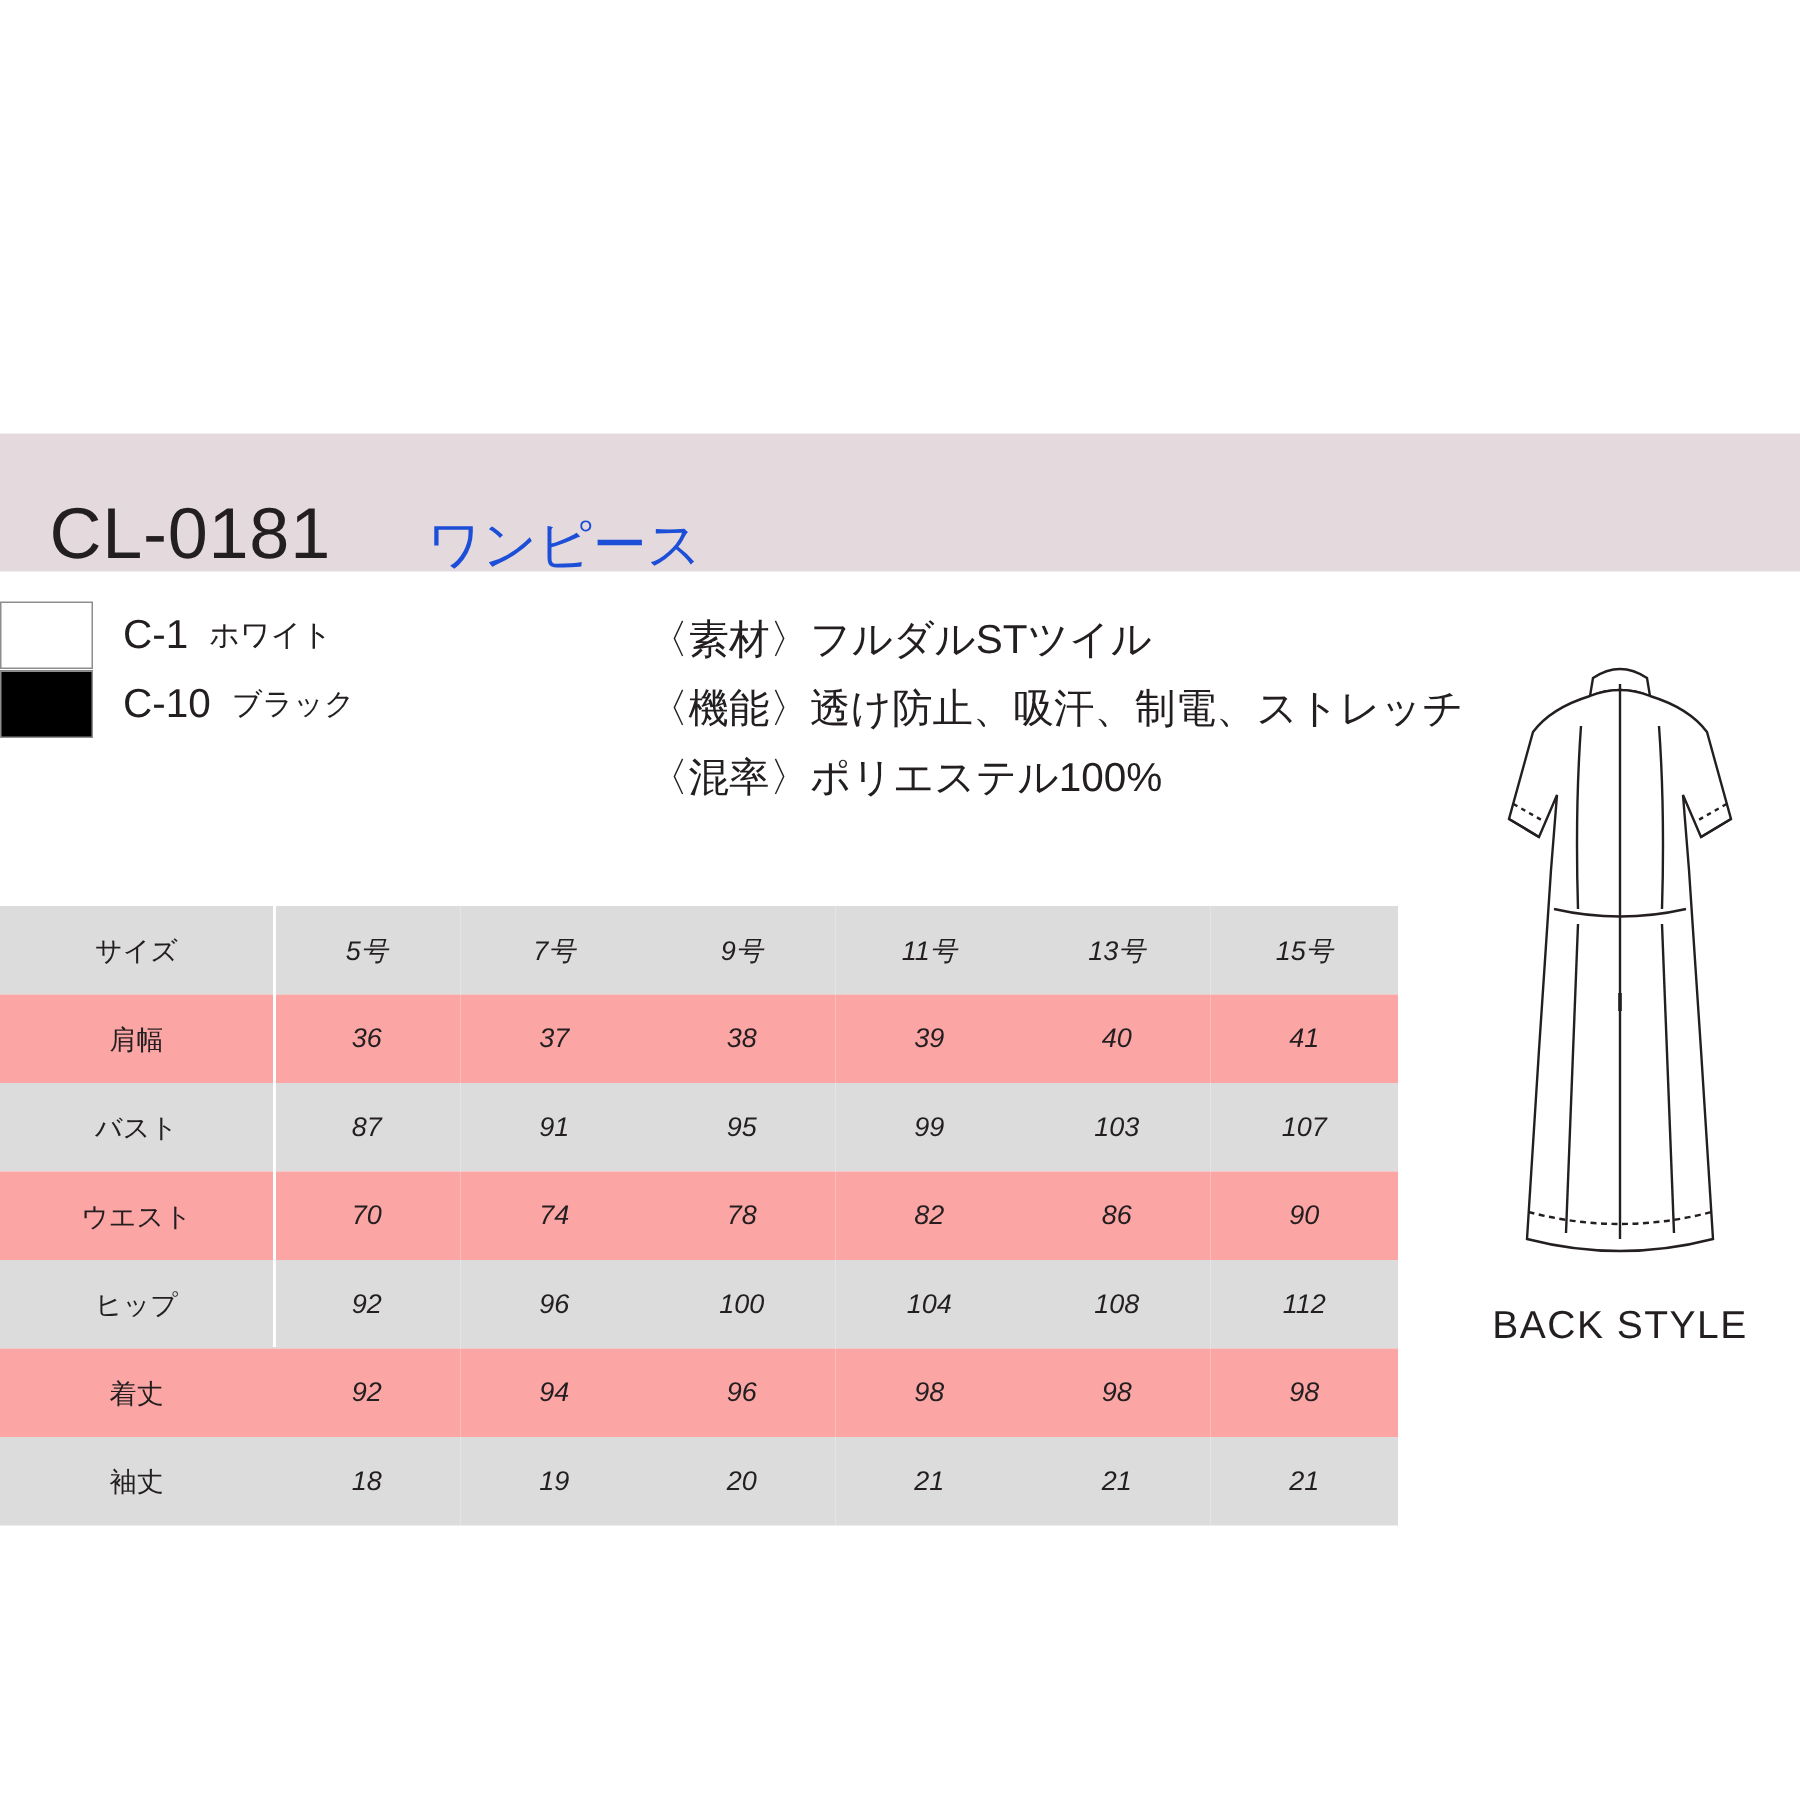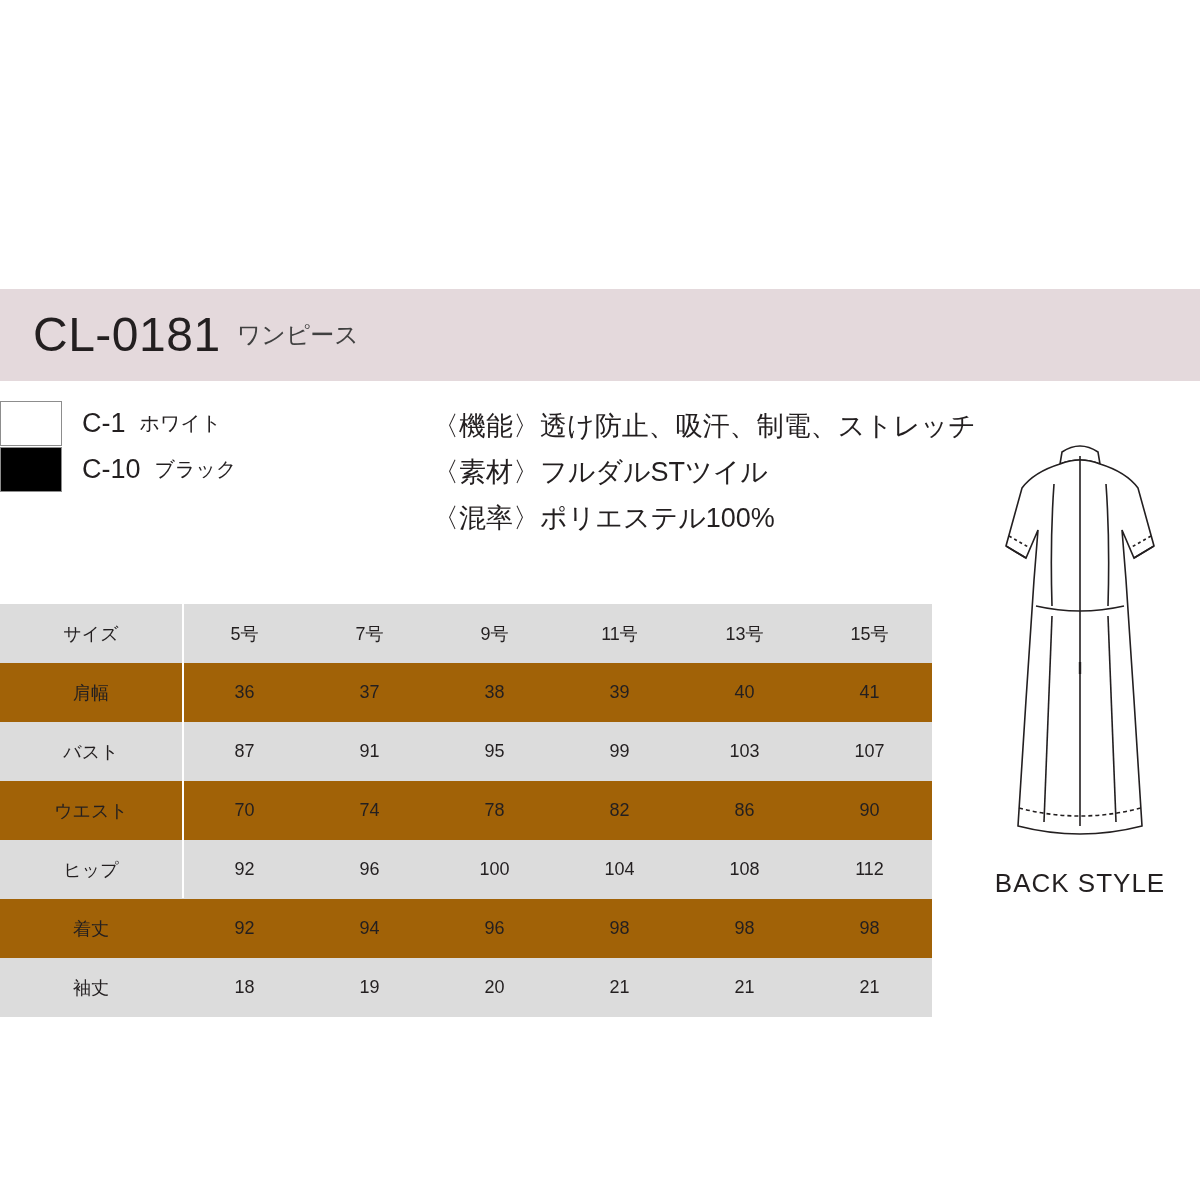--- a/index.html
+++ b/index.html
@@ -25,34 +25,35 @@
 
   
   .title-band {
     position: absolute;
     left: 0;
     top: 289px;
     width: 1200px;
     height: 92px;
     background: #e4d9dc;
     display: flex;
-    align-items: center;
+    align-items: flex-end;
+    gap: 48px;
   }
   .title-code {
     font-size: 48px;
     letter-spacing: 0.5px;
     margin-left: 33px;
     font-weight: 400;
     color: #231f20;
     line-height: 1;
   }
   .title-name {
-    font-size: 24px;
+    font-size: 36px;
     margin-left: 16px;
-    color: #404040;
+    color: #1d4ed8;
     line-height: 1;
   }
 
   
   .color-list {
     position: absolute;
     left: 0;
     top: 400px;
     width: 330px;
   }
@@ -109,23 +110,23 @@
   }
   .size-table td {
     height: 59px;
     font-size: 18px;
     text-align: center;
     color: #231f20;
     padding: 0;
     border: none;
   }
   .size-table tr.shaded td { background: #dcdcdc; }
-  .size-table tr.plain td { background: #a16207; }
+  .size-table tr.plain td { background: #fca5a5; }
   .col-label { width: 182px; }
-  .col-val { width: 125px; }
+  .col-val { width: 125px; font-style: italic; }
   .size-table td.col-label { text-align: center; }
   .vline {
     position: absolute;
     left: 182px;
     top: 604px;
     width: 2px;
     height: 294px;
     background: #ffffff;
   }
 
@@ -166,22 +167,22 @@
       <span class="color-name">ホワイト</span>
     </div>
     <div class="color-row">
       <span class="swatch swatch-black"></span>
       <span class="color-code">C-10</span>
       <span class="color-name">ブラック</span>
     </div>
   </div>
 
   <div class="specs">
+    <div class="spec-line">〈素材〉フルダルSTツイル</div>
     <div class="spec-line">〈機能〉透け防止、吸汗、制電、ストレッチ</div>
-    <div class="spec-line">〈素材〉フルダルSTツイル</div>
     <div class="spec-line">〈混率〉ポリエステル100%</div>
   </div>
 
   <table class="size-table">
     <tbody>
       <tr class="shaded">
         <td class="col-label">サイズ</td>
         <td class="col-val">5号</td>
         <td class="col-val">7号</td>
         <td class="col-val">9号</td>

